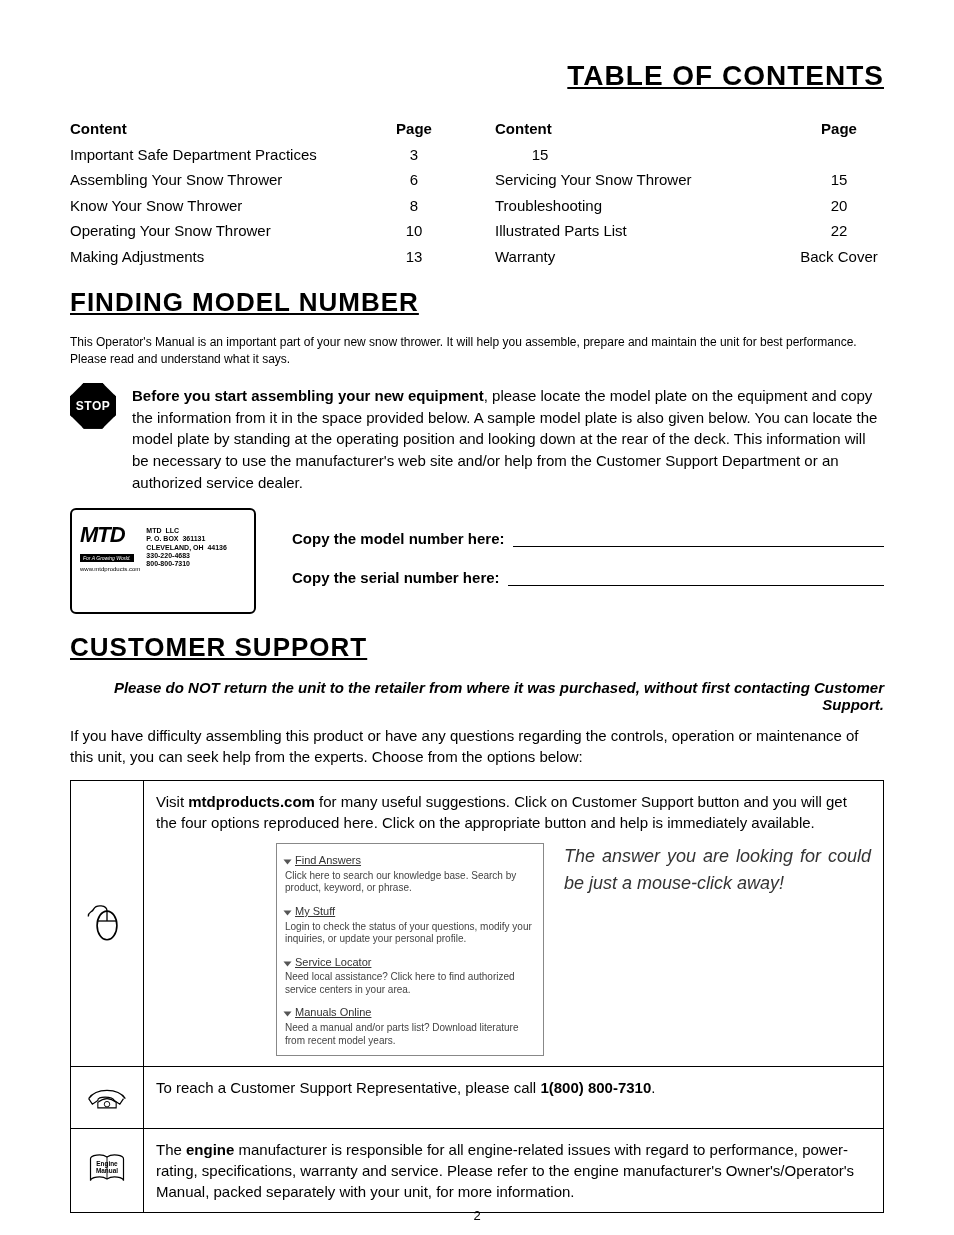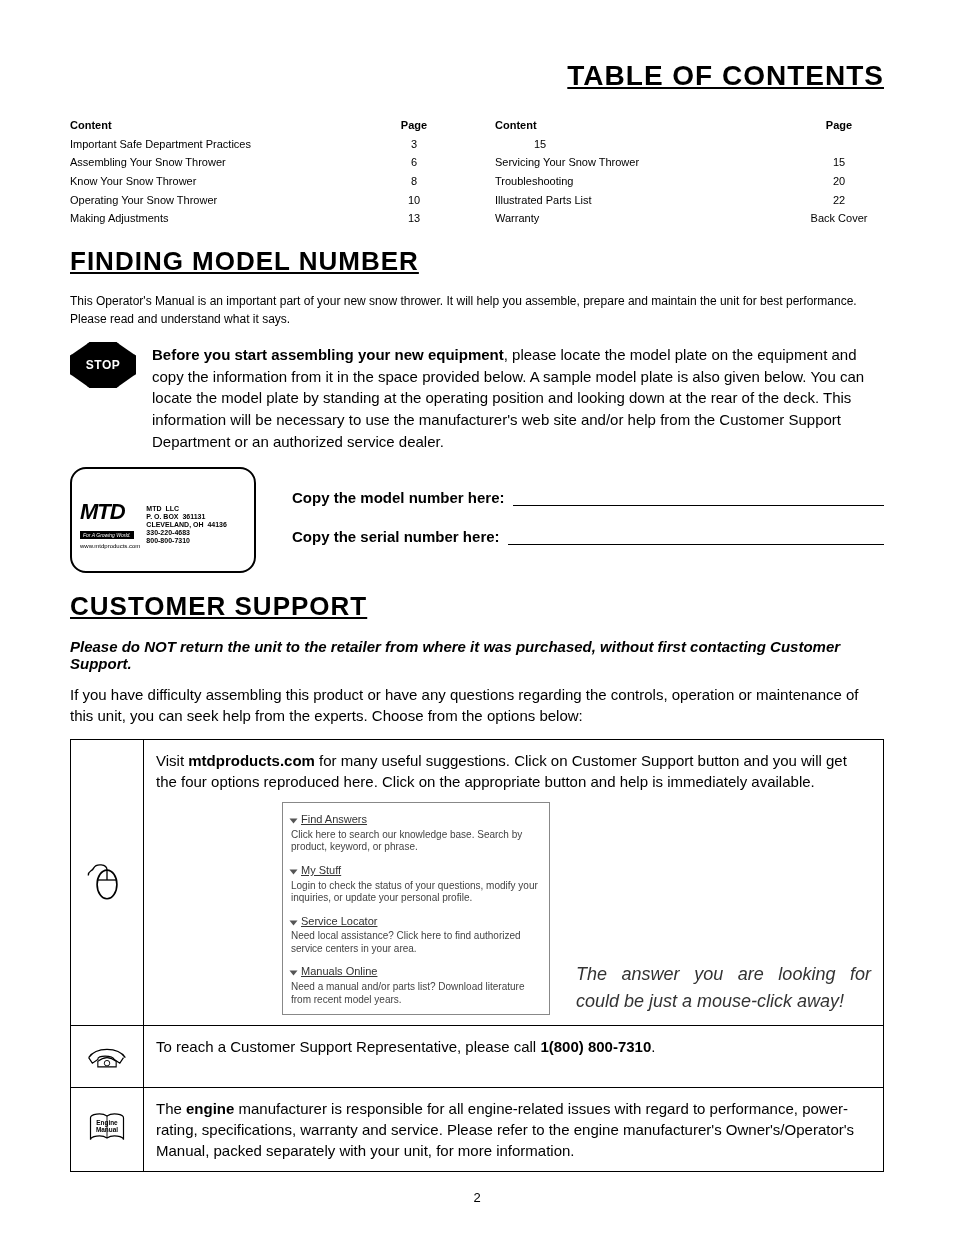--- a/index.html
+++ b/index.html
@@ -1,49 +1,49 @@
 <!DOCTYPE html>
 <html><head>
 <meta charset="utf-8">
 <style>
   html,body{margin:0;padding:0;background:#fff;color:#000;font-family:Helvetica,Arial,sans-serif;}
   .page{width:954px;min-height:1235px;margin:0 auto;position:relative;box-sizing:border-box;padding:60px 70px 40px 70px;}
   .ff-cond{font-family:"Arial Narrow","Helvetica Condensed",Impact,Arial,sans-serif;font-stretch:condensed;}
   .ff-cond-it{font-family:"Arial Narrow","Helvetica Condensed",Impact,Arial,sans-serif;font-stretch:condensed;font-style:italic;}
   h1{font-weight:800;font-size:28px;letter-spacing:1px;text-align:right;margin:0 0 24px 0;text-decoration:underline;}
   h2{font-weight:800;font-size:26px;letter-spacing:1px;text-align:left;margin:18px 0 16px 0;text-decoration:underline;}
-  .toc{display:flex;gap:36px;font-size:11px;line-height:1.7;}
+  .toc{display:flex;gap:36px;font-size:15px;line-height:1.7;}
   .toc-col{flex:1;}
   .toc-row{display:flex;}
   .toc-row .label{flex:1;}
   .toc-row .pnum{width:90px;text-align:center;}
   .toc-head{font-weight:700;}
   .intro{font-size:12px;line-height:1.45;margin:0 0 10px 0;}
   .stop-row{display:flex;gap:16px;align-items:flex-start;margin-bottom:14px;}
   .stop-icon{flex:0 0 46px;height:46px;margin-top:4px;}
-  .stop-oct{width:66px;height:46px;background:#000;clip-path:polygon(30% 0,70% 0,100% 30%,100% 70%,70% 100%,30% 100%,0 70%,0 30%);display:flex;align-items:center;justify-content:center;color:#fff;font-weight:800;font-size:12px;letter-spacing:0.5px;border:2px solid #000;box-sizing:border-box;}
+  .stop-oct{width:46px;height:46px;background:#000;clip-path:polygon(30% 0,70% 0,100% 30%,100% 70%,70% 100%,30% 100%,0 70%,0 30%);display:flex;align-items:center;justify-content:center;color:#fff;font-weight:800;font-size:12px;letter-spacing:0.5px;border:2px solid #000;box-sizing:border-box;}
   .stop-text{flex:1;font-size:15px;line-height:1.45;margin-top:6px;}
   .plate-row{display:flex;gap:36px;align-items:flex-start;margin-top:8px;}
-  .plate-box{width:186px;height:106px;border:2px solid #000;border-radius:16px;box-sizing:border-box;padding:14px 24px 4px 8px;display:flex;flex-direction:column;justify-content:center;}
+  .plate-box{width:186px;height:106px;border:2px solid #000;border-radius:6px;box-sizing:border-box;padding:14px 24px 4px 8px;display:flex;flex-direction:column;justify-content:flex-start;}
   .plate-inner{display:flex;align-items:center;gap:6px;}
   .plate-logo{flex:1;font-family:Impact,Arial,sans-serif;font-size:22px;font-weight:900;font-style:italic;letter-spacing:-1px;line-height:1;}
   .plate-tag{font-size:5px;background:#000;color:#fff;padding:1px 3px;display:inline-block;margin-top:2px;font-style:italic;}
   .plate-url{font-size:6px;margin-top:2px;}
   .plate-addr{font-size:7px;font-weight:700;line-height:1.15;white-space:pre;text-align:left;}
   .copy-lines{flex:1;font-size:15px;}
   .copy-line{display:flex;align-items:flex-end;margin:22px 0 18px 0;}
   .copy-line .lbl{font-weight:700;white-space:nowrap;margin-right:8px;}
   .copy-line .rule{flex:1;border-bottom:1.5px solid #000;height:1px;}
-  .warn{text-align:left;font-weight:700;font-size:15px;margin:6px 0 12px 0;}
+  .warn{text-align:right;font-weight:700;font-size:15px;margin:6px 0 12px 0;}
   .cs-intro{font-size:15px;line-height:1.45;margin:0 0 12px 0;}
   .cs-table{border-collapse:collapse;width:100%;}
   .cs-table td{border:1px solid #000;padding:10px 12px;vertical-align:top;font-size:15px;line-height:1.4;}
   .cs-table td.icon-cell{width:60px;text-align:center;vertical-align:middle;padding:6px;}
   .mouse-svg,.phone-svg,.book-svg{width:44px;height:44px;}
-  .web-panel{margin-top:10px;display:flex;gap:26px;align-items:flex-end;}
+  .web-panel{margin-top:10px;display:flex;gap:20px;align-items:flex-start;}
   .web-left{width:100px;}
   .web-mid{flex:0 0 250px;border:1px solid #888;padding:6px 8px;font-size:10px;line-height:1.25;}
   .web-mid .sec{margin:4px 0 10px 0;}
   .web-mid .hd{font-size:11px;color:#333;text-decoration:underline;position:relative;padding-left:10px;}
   .web-mid .hd:before{content:"";position:absolute;left:0;top:4px;border-left:5px solid #555;border-top:4px solid transparent;border-bottom:4px solid transparent;transform:rotate(90deg);}
   .web-mid .desc{color:#444;margin-top:2px;}
   .web-right{flex:1;font-style:italic;font-size:18px;line-height:1.5;color:#333;text-align:justify;text-align-last:left;}
   .footer{position:absolute;bottom:30px;left:0;width:100%;text-align:center;font-size:13px;}
   b{font-weight:700;}
 </style>

